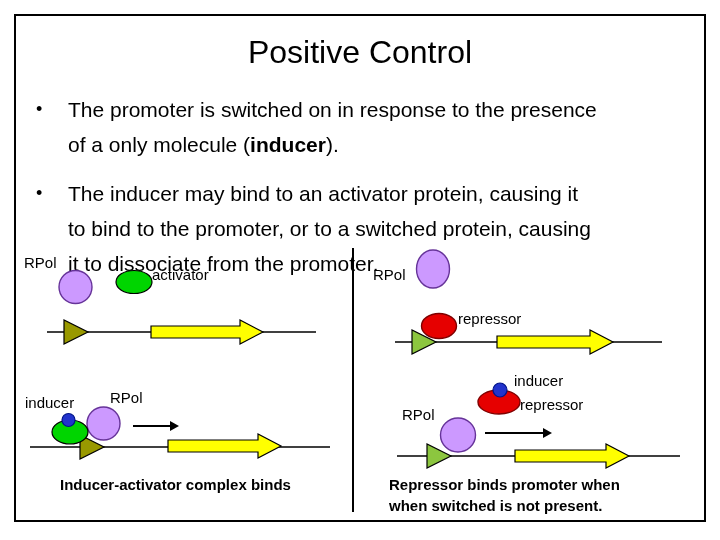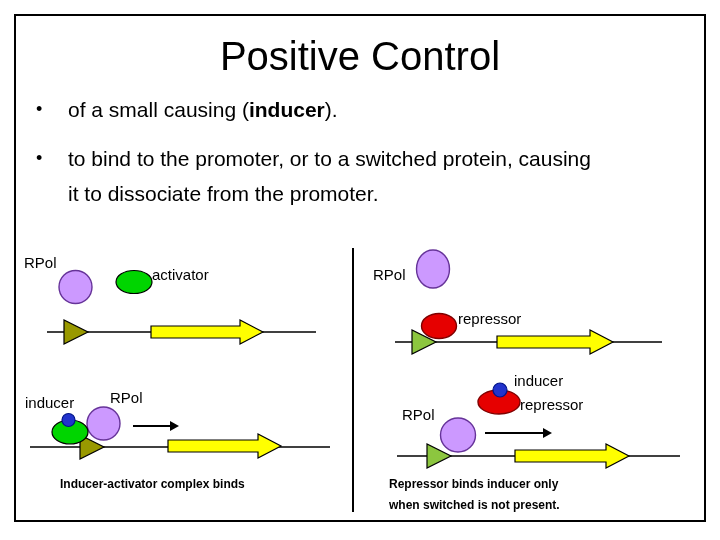--- a/index.html
+++ b/index.html
@@ -2,49 +2,51 @@
 <html><head>
 <meta charset="utf-8">
 <style>
   html, body { margin: 0; padding: 0; background: #ffffff; }
   body { width: 720px; height: 540px; overflow: hidden;
          font-family: "Liberation Sans", "DejaVu Sans", sans-serif; color: #000; }
   .stage { position: relative; width: 720px; height: 540px; background: #fff; }
   .slide-border { position: absolute; left: 14px; top: 14px; width: 692px; height: 508px;
                   border: 2px solid #000; box-sizing: border-box; background: #fff; }
   .title { position: absolute; left: 0; top: 34px; width: 720px; text-align: center;
-           font-size: 40px; font-weight: 400; letter-spacing: 0px; }
+           font-size: 32px; font-weight: 400; letter-spacing: 0px; }
   .bullets { position: absolute; left: 36px; top: 92px; width: 648px; font-size: 21px; line-height: 35px; }
   .bullet-row { display: flex; }
   .bullet-row.second { margin-top: 14px; }
   .marker { width: 32px; flex: 0 0 32px; font-size: 18px; }
   .btext { flex: 1; }
   .shapes { position: absolute; left: 0; top: 0; width: 720px; height: 540px; pointer-events: none; }
   .lbl { position: absolute; font-size: 15px; white-space: nowrap; }
-  .caption { position: absolute; font-size: 12px; font-weight: bold; line-height: 21px; white-space: nowrap; }
+  .caption { position: absolute; font-size: 15px; font-weight: bold; line-height: 21px; white-space: nowrap; }
   .divider { position: absolute; left: 352px; top: 248px; width: 2px; height: 264px; background: #000; }
 </style>
 </head>
 <body>
 
 <div class="stage">
   <div class="slide-border"></div>
 
   <div class="title">Positive Control</div>
 
   <div class="bullets">
     <div class="bullet-row">
       <span class="marker">•</span>
       <div class="btext">
-        <div><span>of a small causing (</span><b>inducer</b><span>).</span></div>
+        <div>The promoter is switched on in response to the presence</div>
+        <div><span>of a only molecule (</span><b>inducer</b><span>).</span></div>
       </div>
     </div>
     <div class="bullet-row second">
       <span class="marker">•</span>
       <div class="btext">
+        <div>The inducer may bind to an activator protein, causing it</div>
         <div>to bind to the promoter, or to a switched protein, causing</div>
         <div>it to dissociate from the promoter.</div>
       </div>
     </div>
   </div>
 
   <svg class="shapes" viewBox="0 0 720 540">
 
     <line x1="47" y1="332" x2="316" y2="332" stroke="#000" stroke-width="1.5"></line>
     <polygon points="64,320 64,344 88,332" stroke="#000" stroke-width="1.2" fill="#999900"></polygon>
@@ -89,16 +91,16 @@
   <div class="lbl" style="left:402px; top:406px;">RPol</div>
   <div class="lbl" style="left:514px; top:372px;">inducer</div>
   <div class="lbl" style="left:520px; top:396px;">repressor</div>
 
   <div class="divider"></div>
 
   <div class="caption" style="left:60px; top:474px;">
     <div>Inducer-activator complex binds</div>
   </div>
   <div class="caption" style="left:389px; top:474px;">
-    <div>Repressor binds inducer only</div>
+    <div>Repressor binds promoter when</div>
     <div>when switched is not present.</div>
   </div>
 </div>
 
 </body></html>

